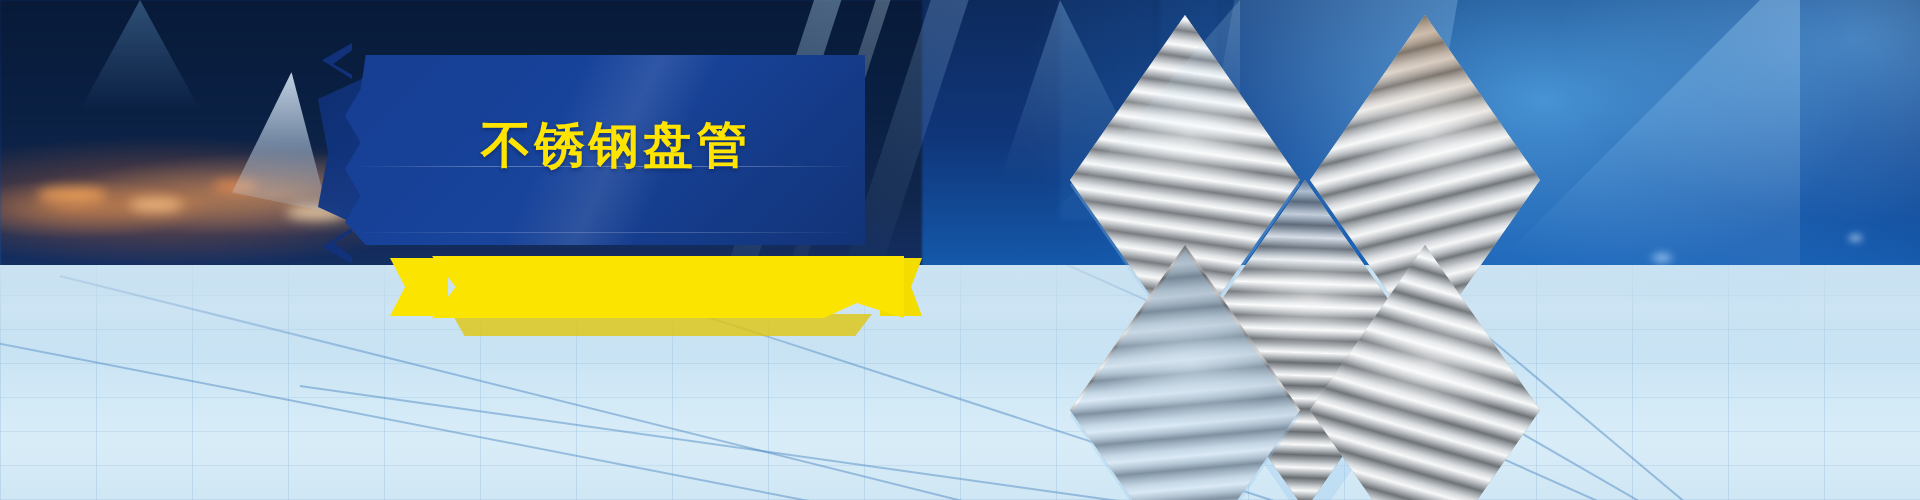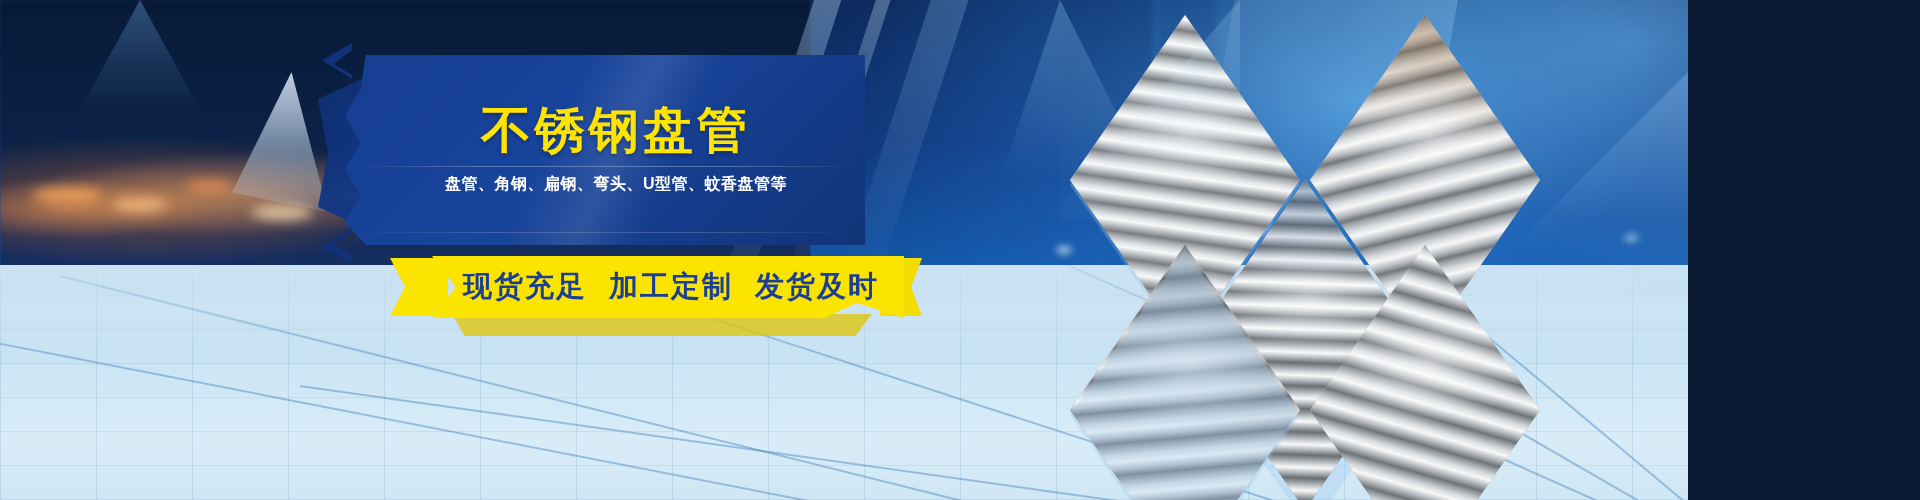--- a/index.html
+++ b/index.html
@@ -1,18 +1,18 @@
 <!DOCTYPE html>
 <html><head>
 <meta charset="utf-8">
 <style>
   html,body{margin:0;padding:0;background:#0b1a33;}
   *{box-sizing:border-box;}
   #banner{
-    position:relative;width:1688px;height:500px;overflow:hidden;
+    position:relative;width:1920px;height:500px;overflow:hidden;
     font-family:"Liberation Sans","DejaVu Sans",sans-serif;
     background:#0a1628;
   }
 
   
   .bg-sky{
     position:absolute;inset:0;
     background:
       linear-gradient(180deg,#0d2a5c 0%,#10367a 28%,#1457a8 52%,#2a7fc9 70%,#7db6e0 88%,#cfe4f3 100%);
   }
@@ -322,26 +322,20 @@
   <div class="panel-arrow-top"></div>
   <div class="panel-wing"></div>
   <div class="panel-arrow-bot"></div>
   <div class="panel"></div>
   <div class="panel-sheen"></div>
   <div class="panel-div"></div>
   <div class="panel-div2"></div>
 
   <div class="panel-inner">
     <div class="title">不锈钢盘管</div>
-    <div class="sub-line">盘管、角钢、扁钢、弯头、U型管、蚊香盘管等</div>
   </div>
 
   <div class="ribbon-shadow"></div>
   <div class="ribbon-tail-l"></div>
   <div class="ribbon-tail-r"></div>
   <div class="ribbon"></div>
-  <div class="ribbon-text">
-    <span>现货充足</span>
-    <span>加工定制</span>
-    <span>发货及时</span>
-  </div>
 
 </div>
 
 </body></html>

